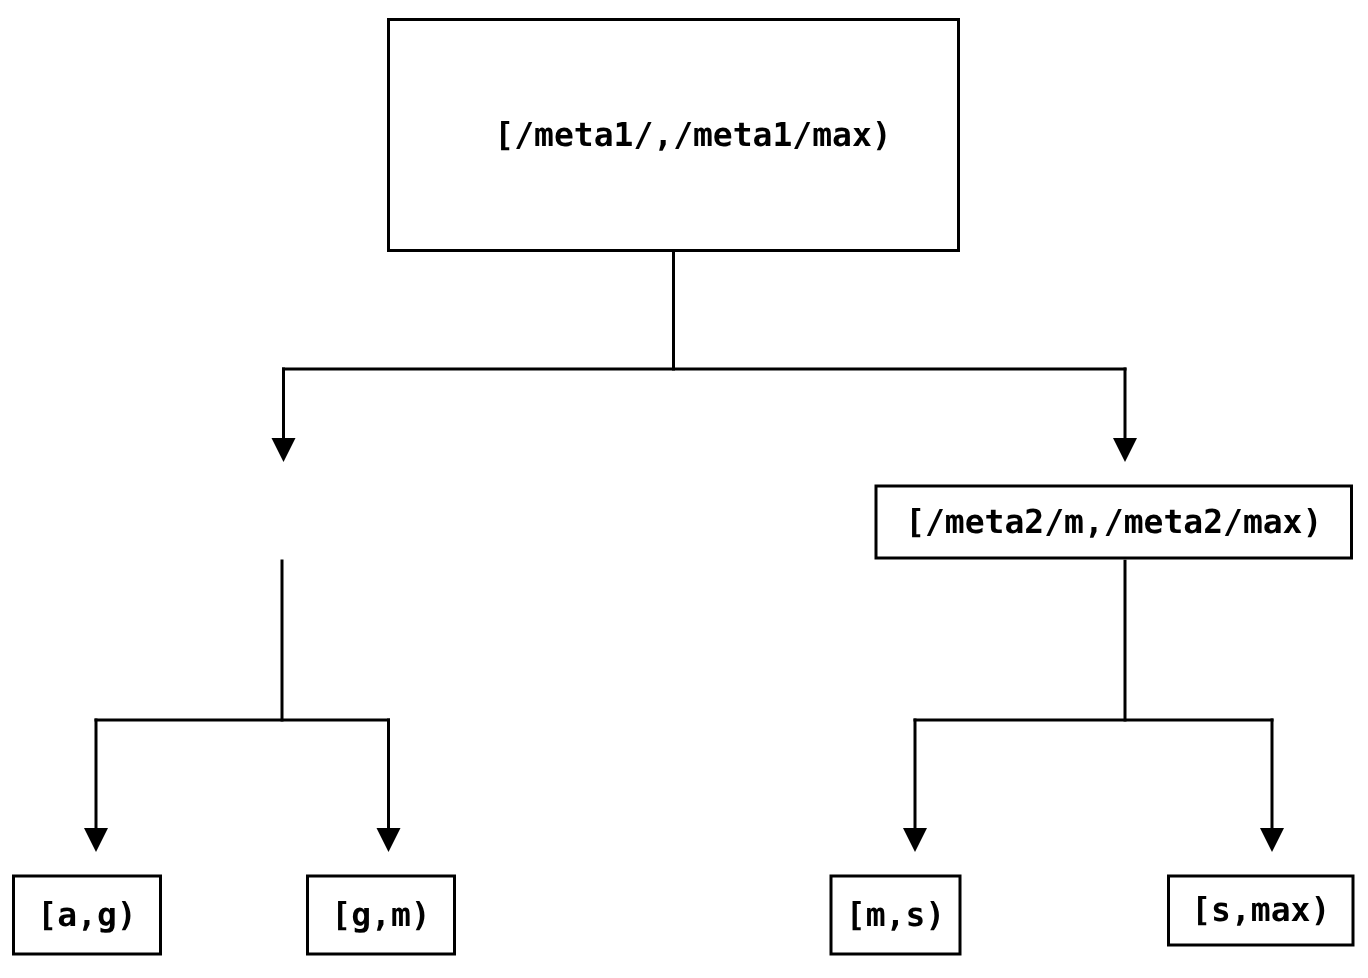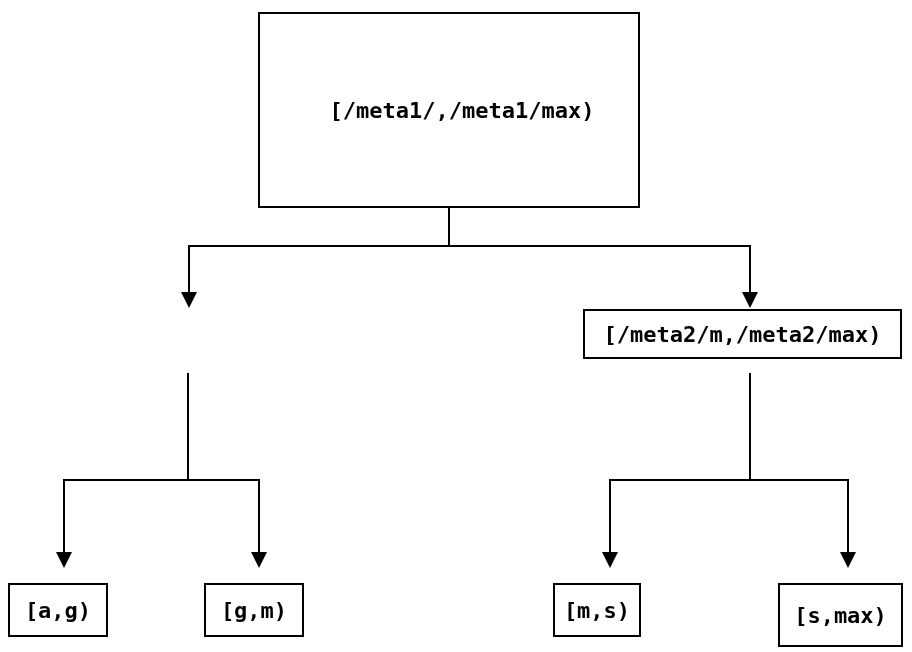--- a/index.html
+++ b/index.html
@@ -37,27 +37,27 @@
     border: 2px solid #000000;
     display: flex;
     align-items: center;
     justify-content: center;
     font-weight: bold;
     font-size: 22px;
     color: #000000;
     white-space: nowrap;
     letter-spacing: 0;
   }
-  .node-root  { left: 258px; top: 12px;  width: 382px; height: 196px; padding-left: 26px; }
+  .node-root  { left: 258px; top: 12px;  width: 382px; height: 156px; padding-left: 26px; }
   .node-l     { left: 22px;  top: 323px; width: 321px; height: 50px; }
-  .node-r     { left: 583px; top: 309px; width: 319px; height: 50px; }
+  .node-r     { left: 583px; top: 323px; width: 319px; height: 50px; }
   .node-ag    { left: 8px;   top: 583px; width: 100px; height: 54px; }
   .node-gm    { left: 204px; top: 583px; width: 100px; height: 54px; }
   .node-ms    { left: 553px; top: 583px; width: 88px; height: 54px; }
-  .node-smax  { left: 778px; top: 583px; width: 125px; height: 64px; }
+  .node-smax  { left: 778px; top: 583px; width: 125px; height: 48px; }
 </style>
 </head>
 <body>
 
 <div id="canvas">
 
   <svg class="edges-svg" viewBox="0 0 912 652" xmlns="http://www.w3.org/2000/svg">
 
     <g>
       <line x1="449" y1="168" x2="449" y2="247"></line>

